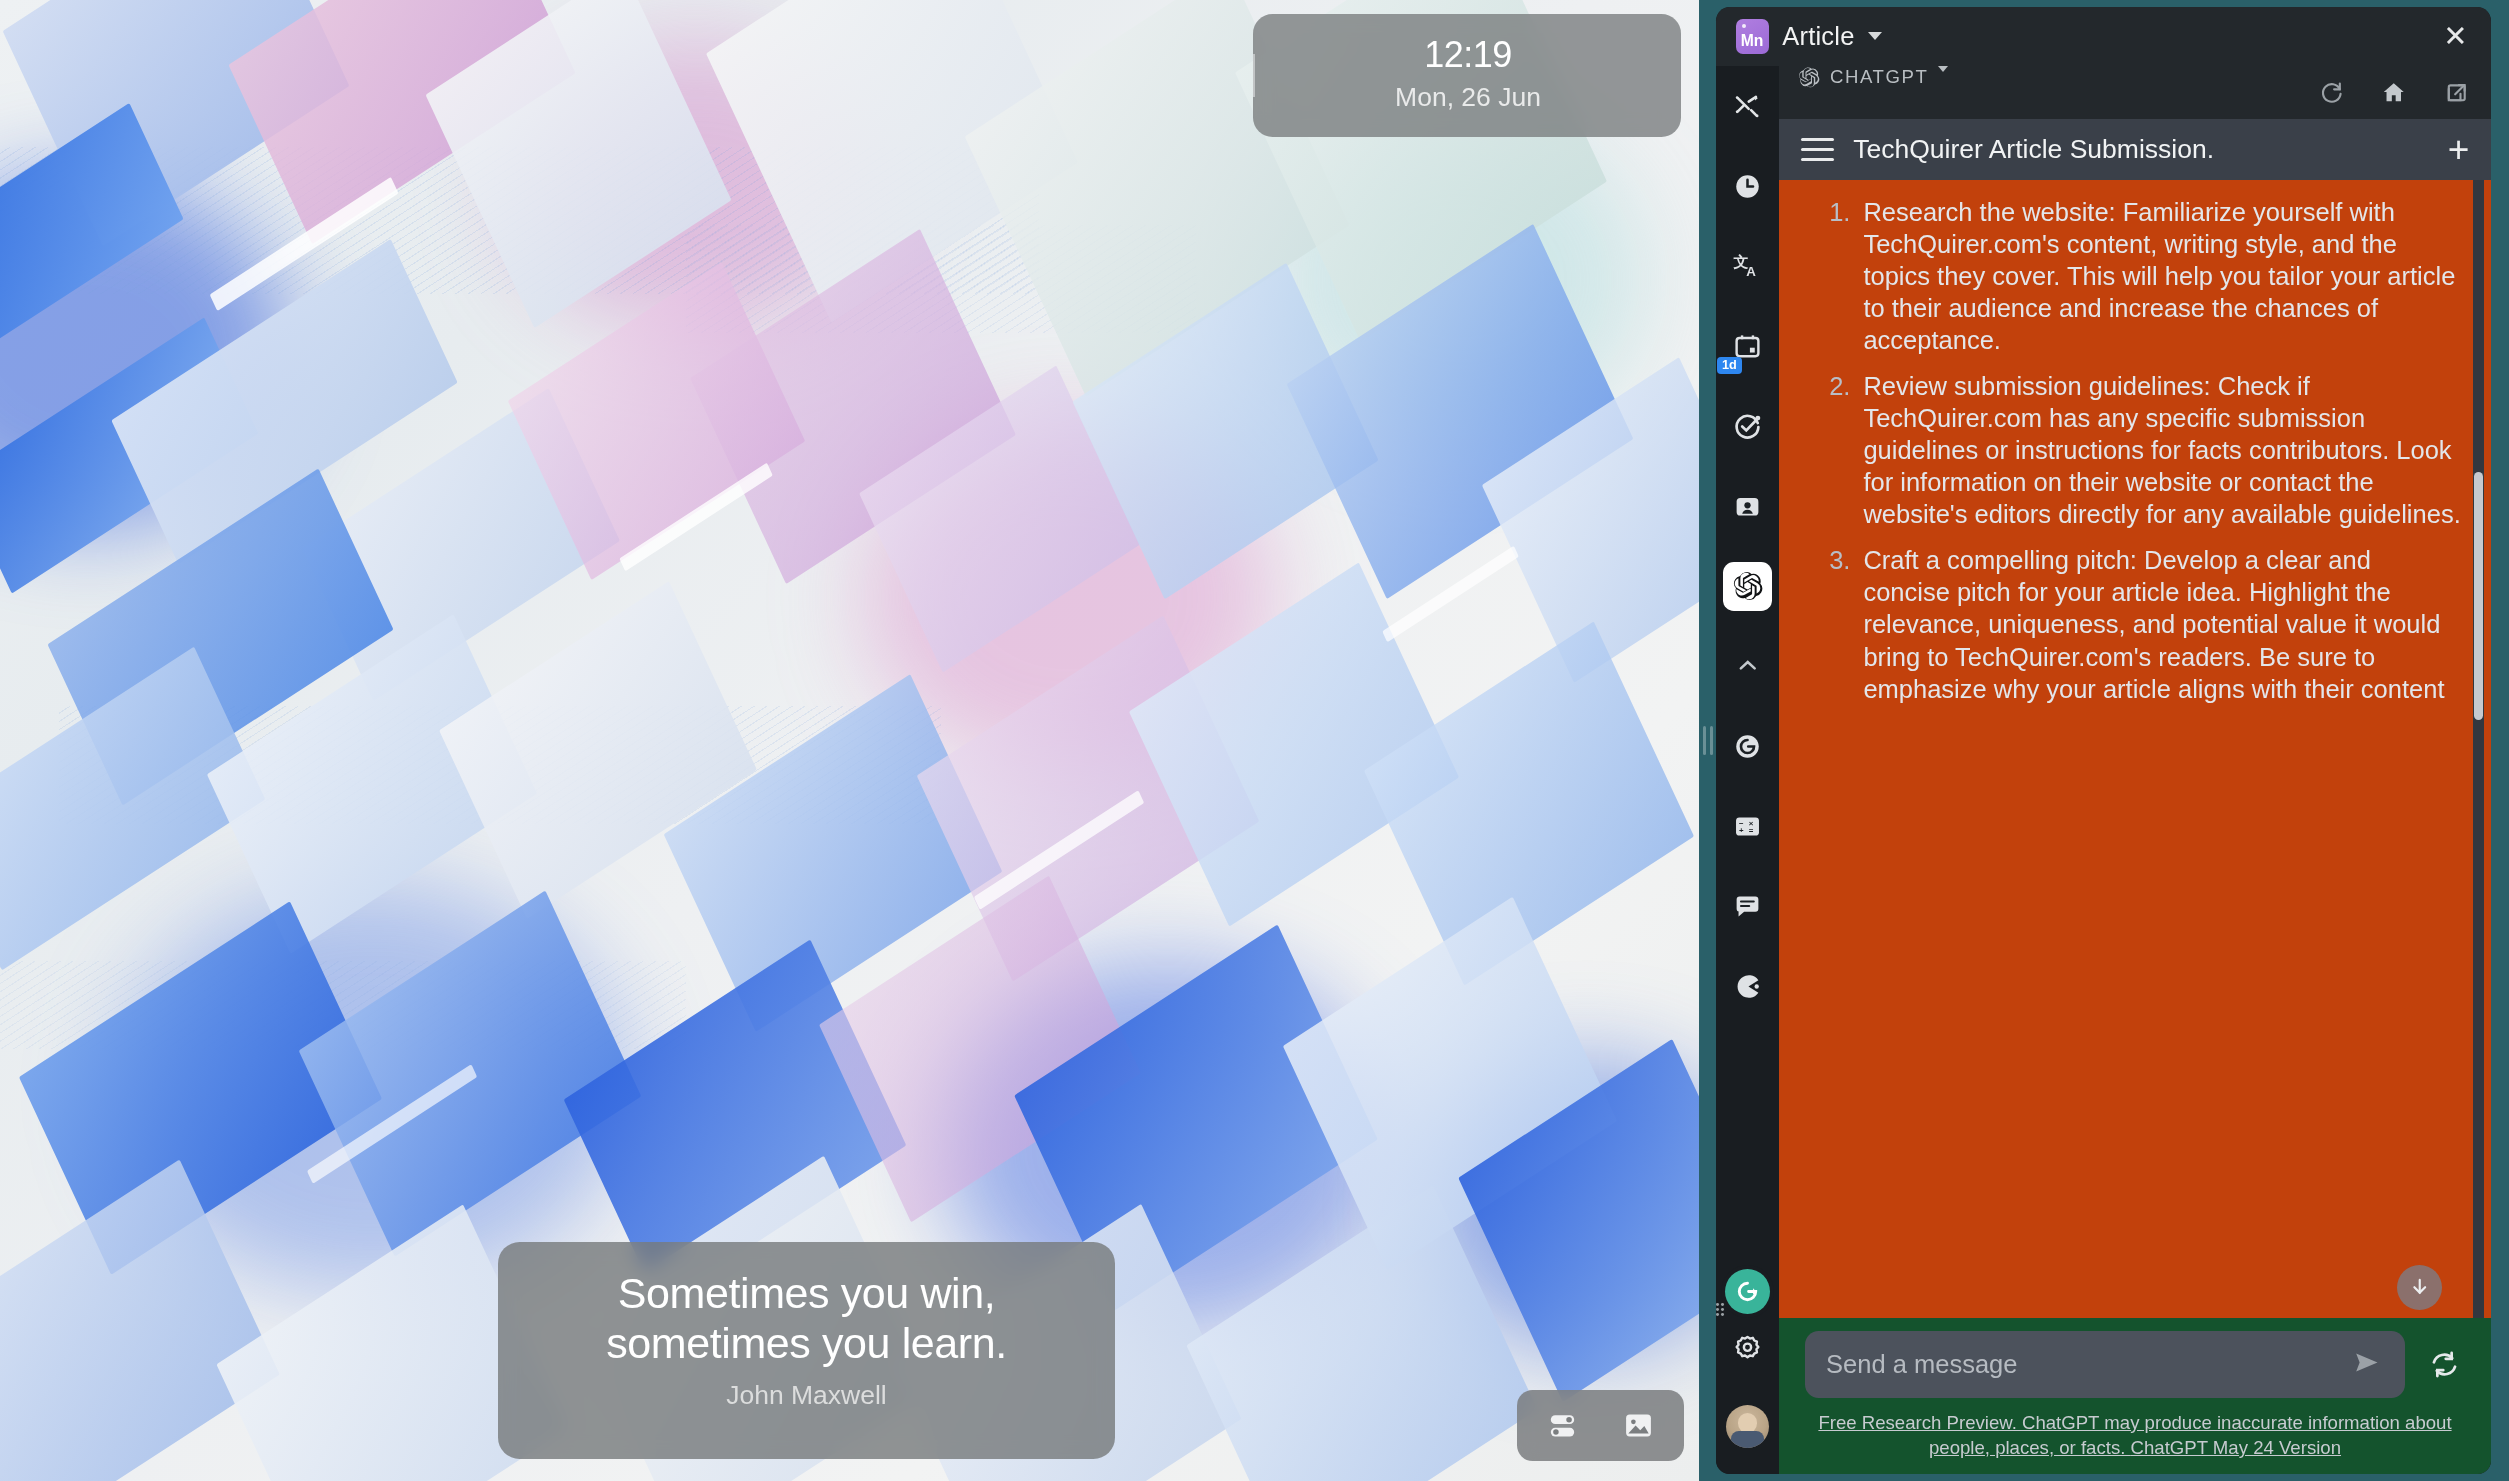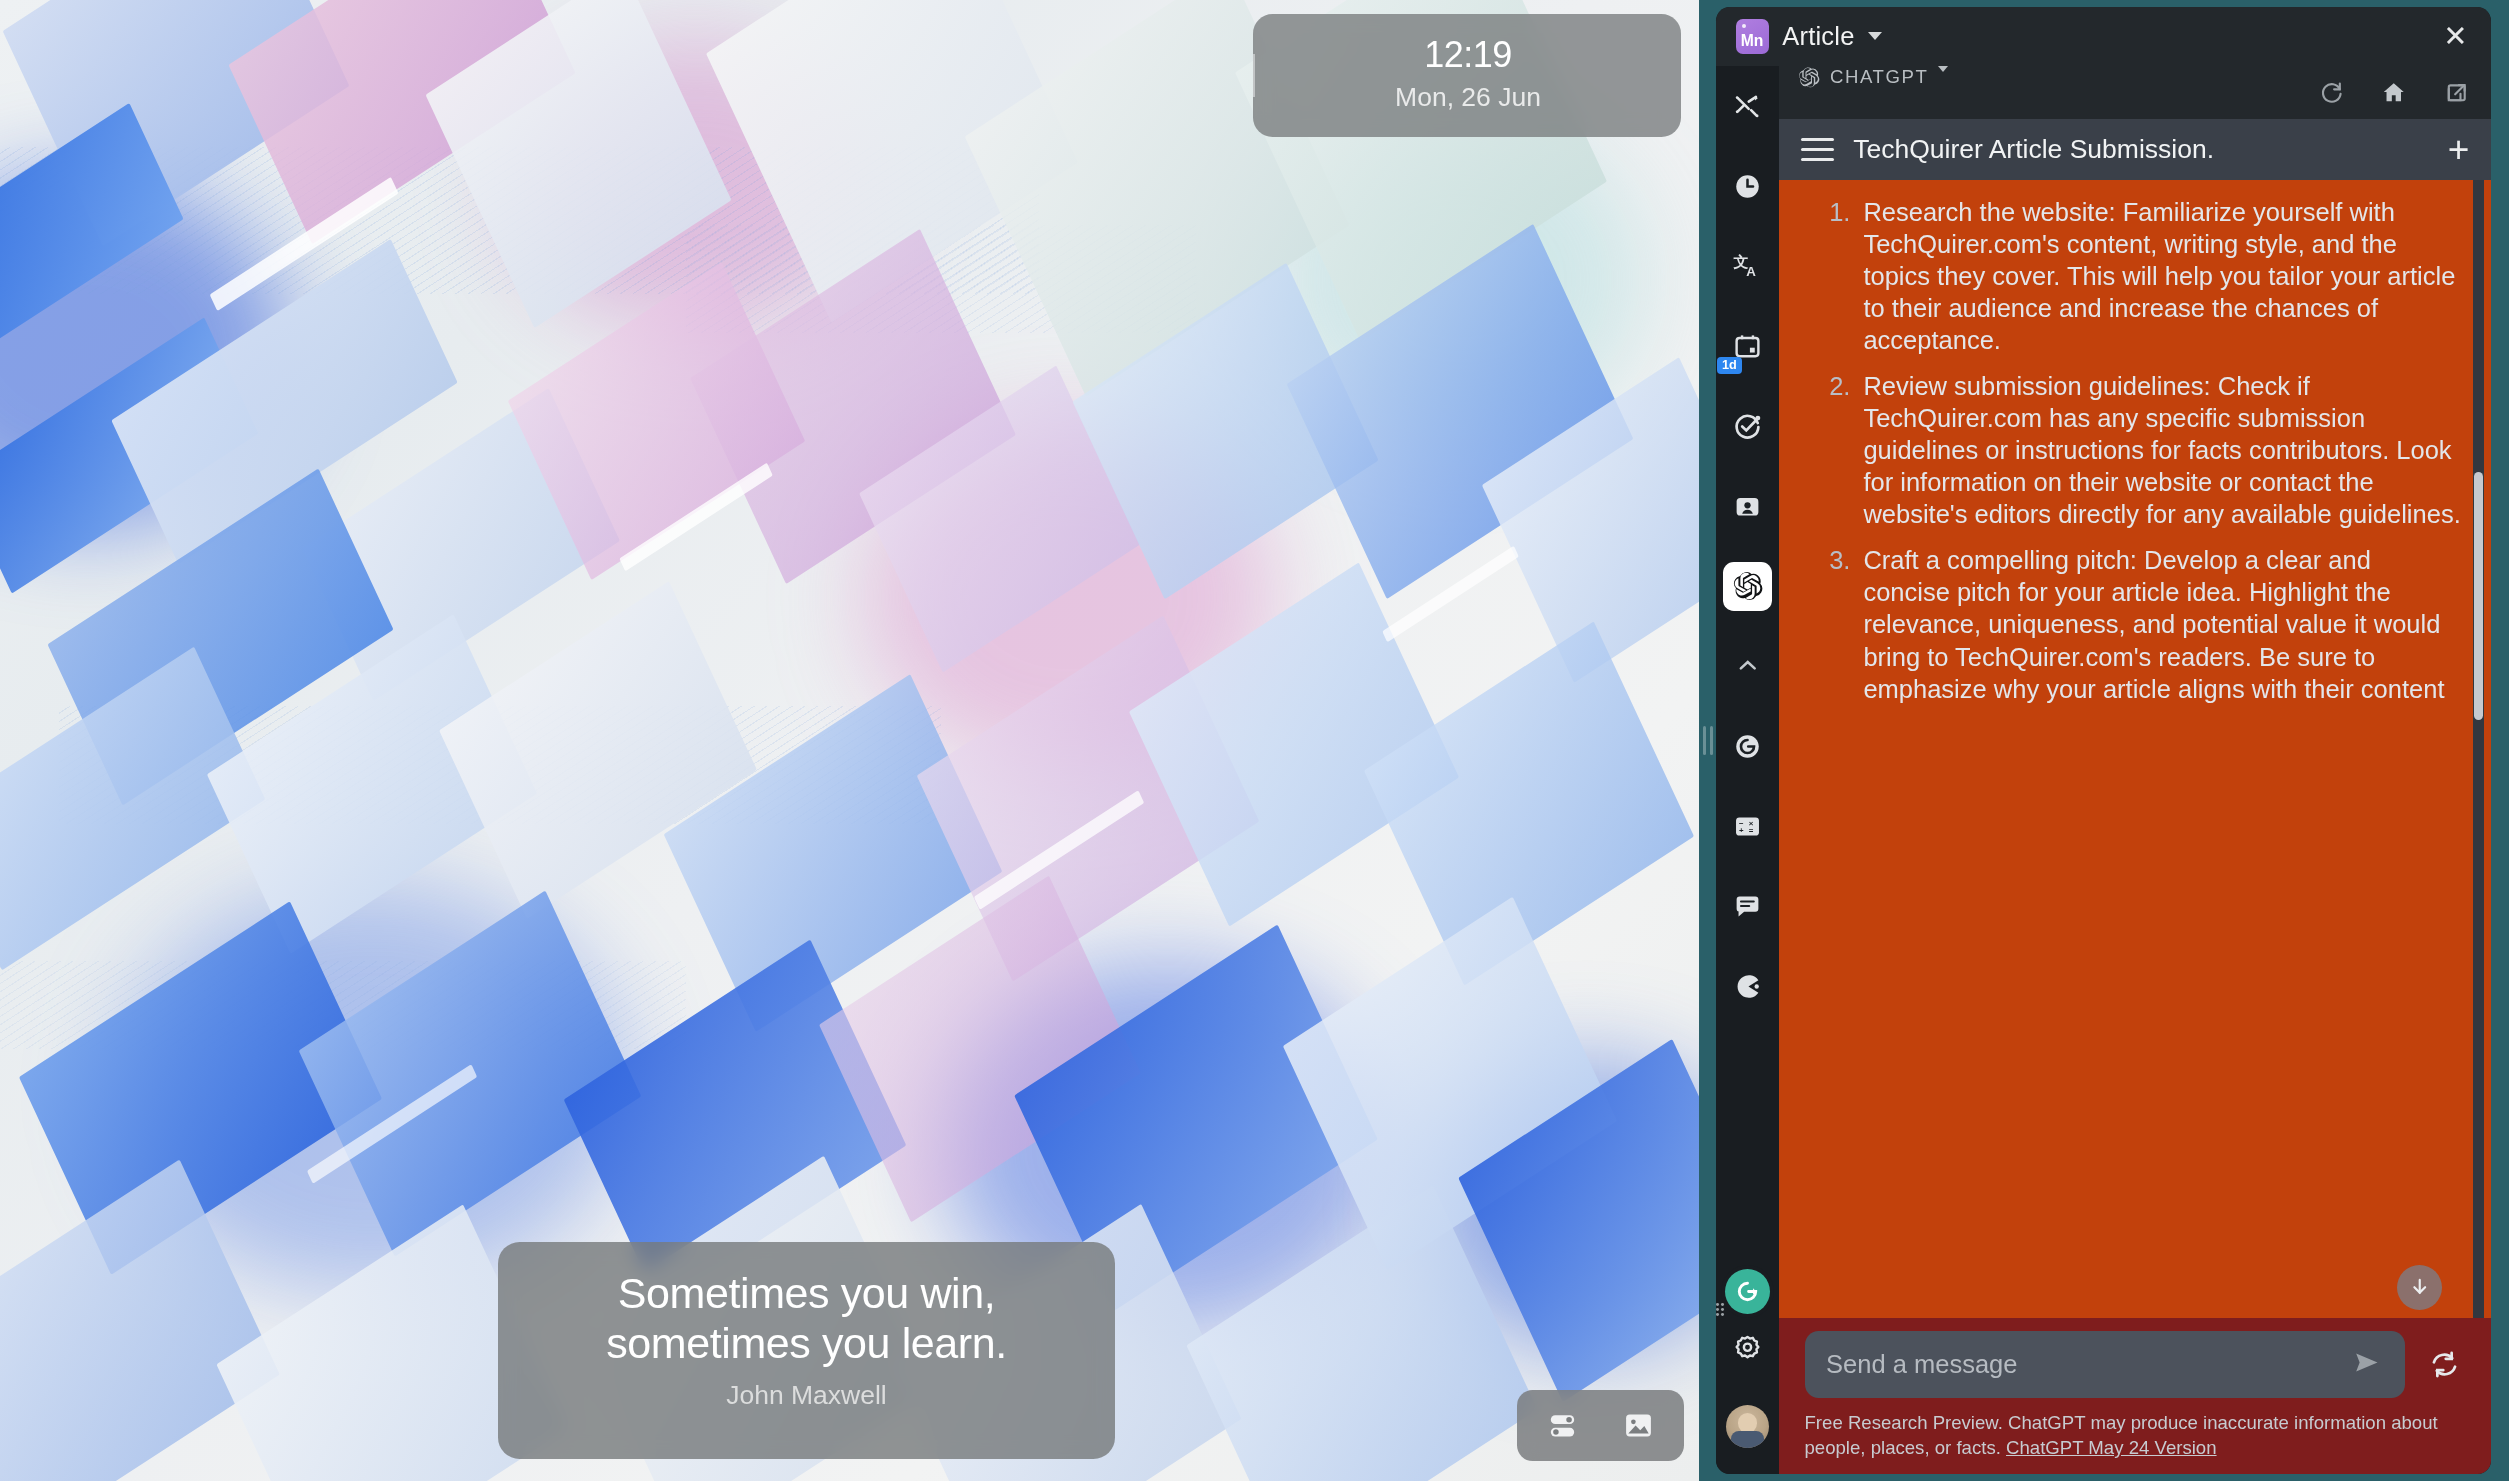--- a/index.html
+++ b/index.html
@@ -212,36 +212,36 @@
     background: #c5c9cf; border-radius: 5.9px;
   }
   #scroll-down-btn {
     position: absolute; right: 49px; bottom: 7.8px;
     width: 45px; height: 45px; border-radius: 50%;
     background: rgba(120,128,140,0.75);
     display: flex; align-items: center; justify-content: center;
   }
 
   
-  #composer-area { flex: 0 0 auto; background: #7f1d1d; padding: 13.7px 25.5px 13.7px 25.5px; }
+  #composer-area { flex: 0 0 auto; background: #14532d; padding: 13.7px 25.5px 13.7px 25.5px; }
   #composer-row { display: flex; align-items: center; gap: 17.6px; }
   #composer-box {
     flex: 1; height: 67px; background: #4c525c; border-radius: 13.7px;
     display: flex; align-items: center; padding: 0 21.6px;
   }
   #composer-input {
     flex: 1; background: transparent; border: 0; outline: none;
     color: #dfe2e6; font-size: 25.5px; font-family: "Liberation Sans", sans-serif;
     caret-color: #fff;
   }
   #composer-input::placeholder { color: #b6bbc1; opacity: 1; }
   #regen-btn { width: 43px; height: 43px; display:flex; align-items:center; justify-content:center; }
   #footer-note {
-    margin-top: 11.8px; 
-    color: #c7cbd0; font-size: 18.6px; line-height: 1.35;
+    margin-top: 11.8px; text-align: center;
+    color: #c7cbd0; font-size: 18.6px; line-height: 1.35; text-decoration: underline;
   }
   #footer-note a { color: #c7cbd0; text-decoration: underline; }
 </style>
 </head>
 <body>
 
 <div id="wallpaper">
 
   <div class="wp-layer">
 

